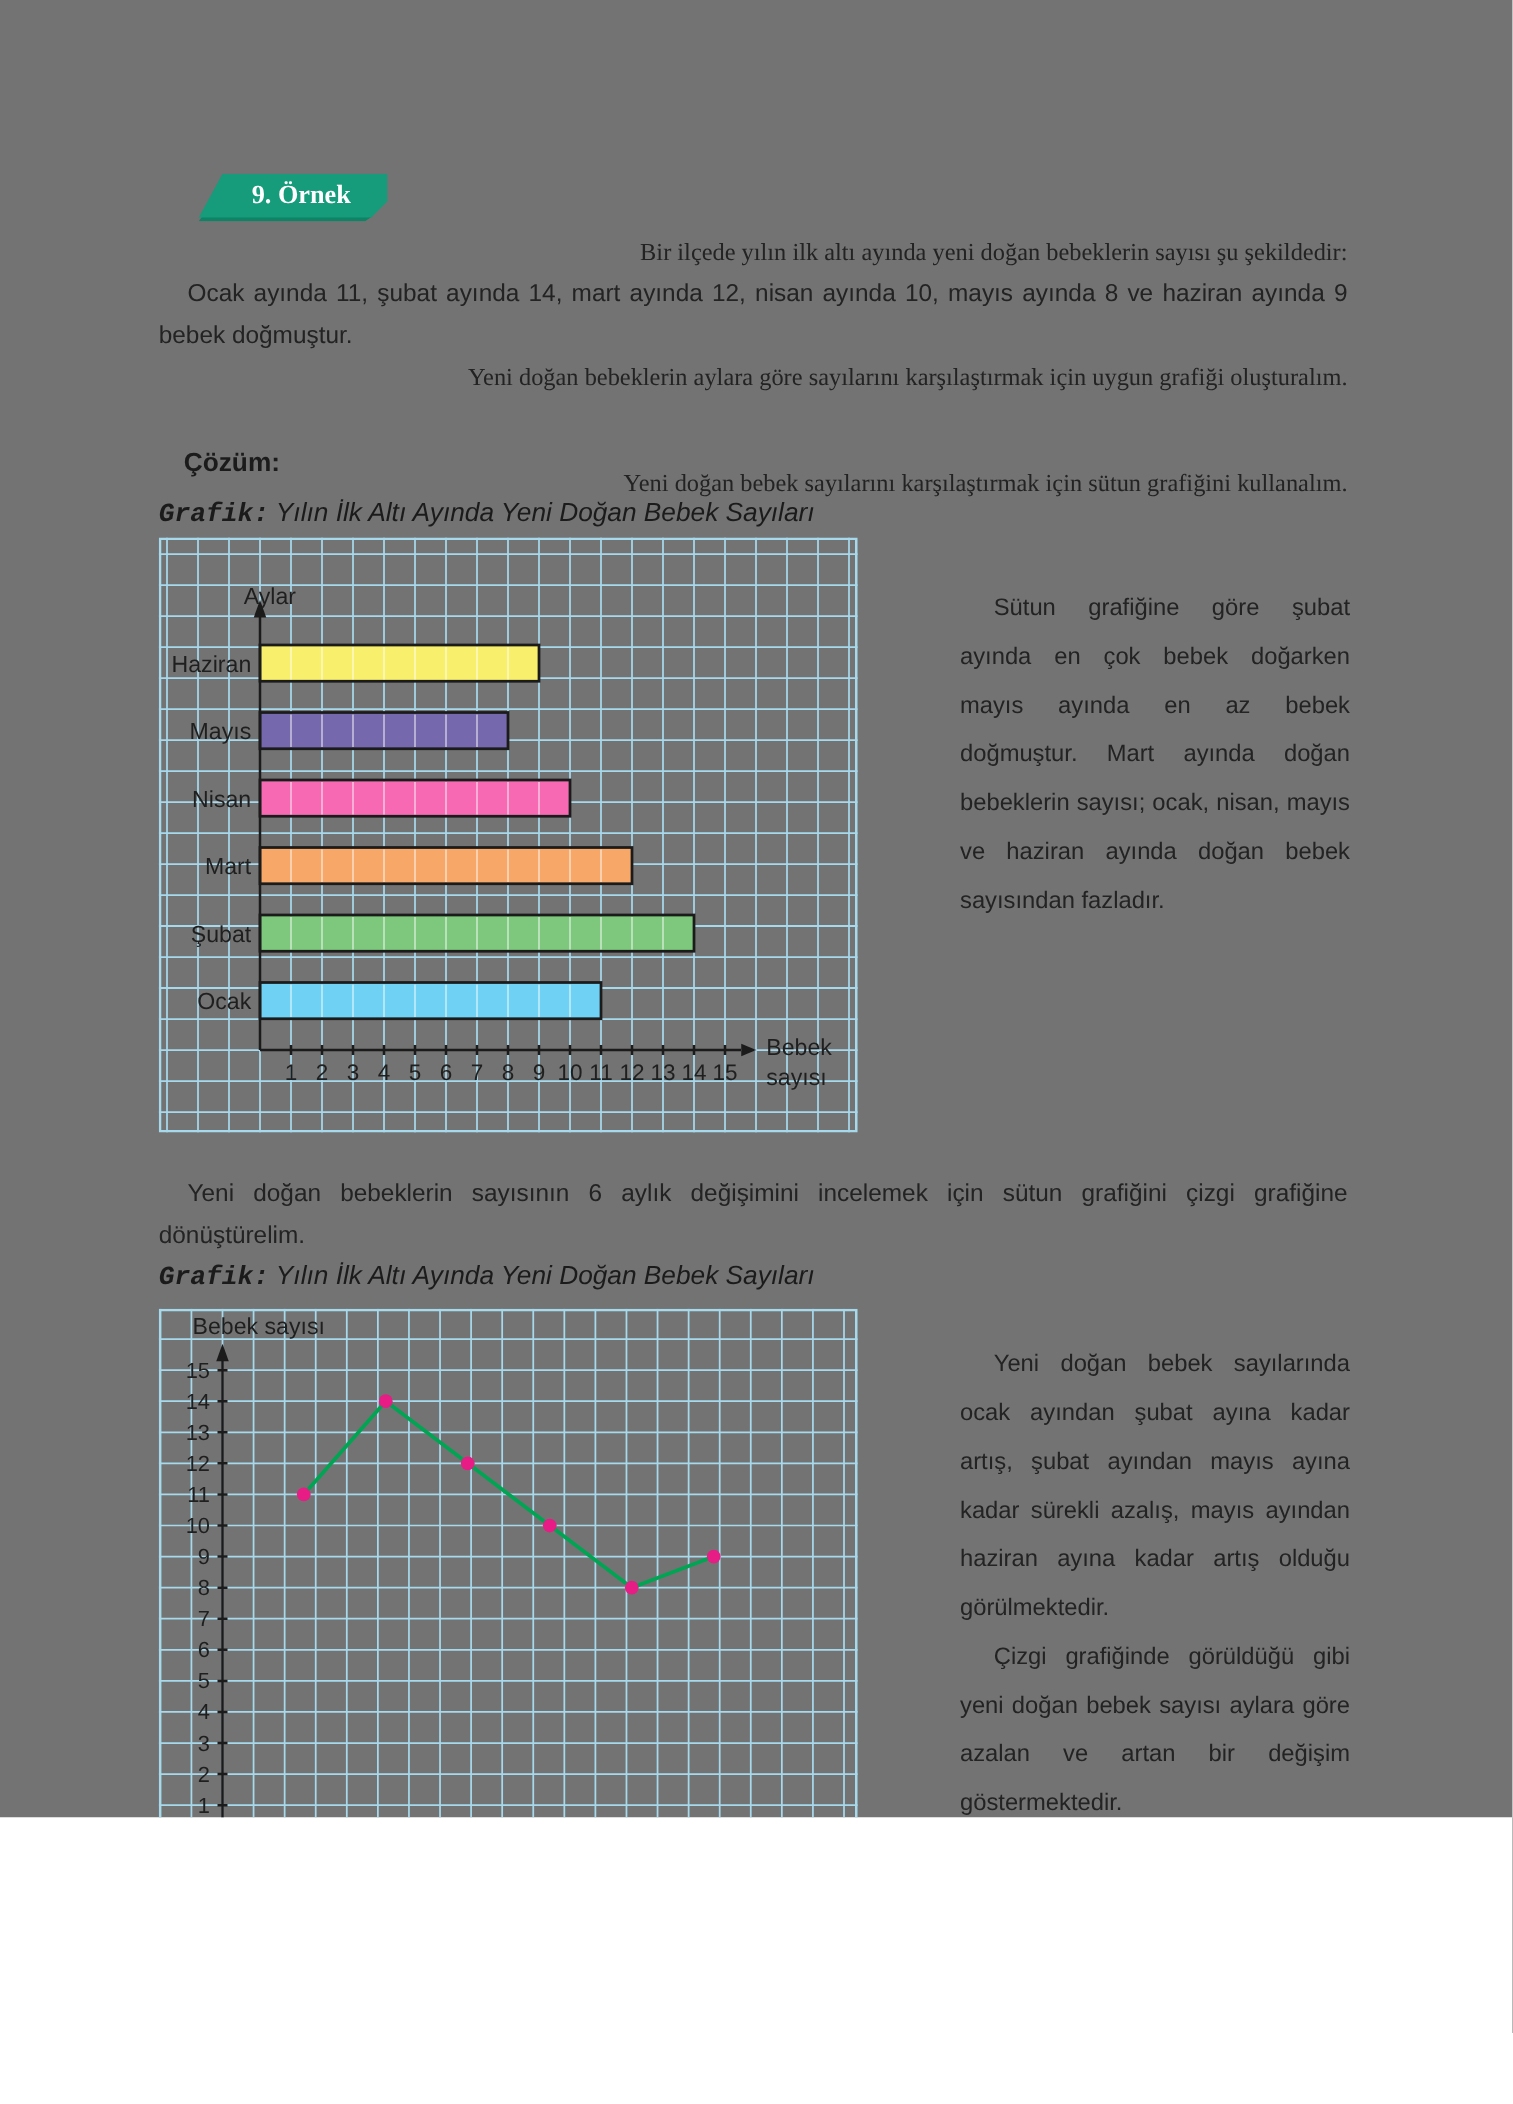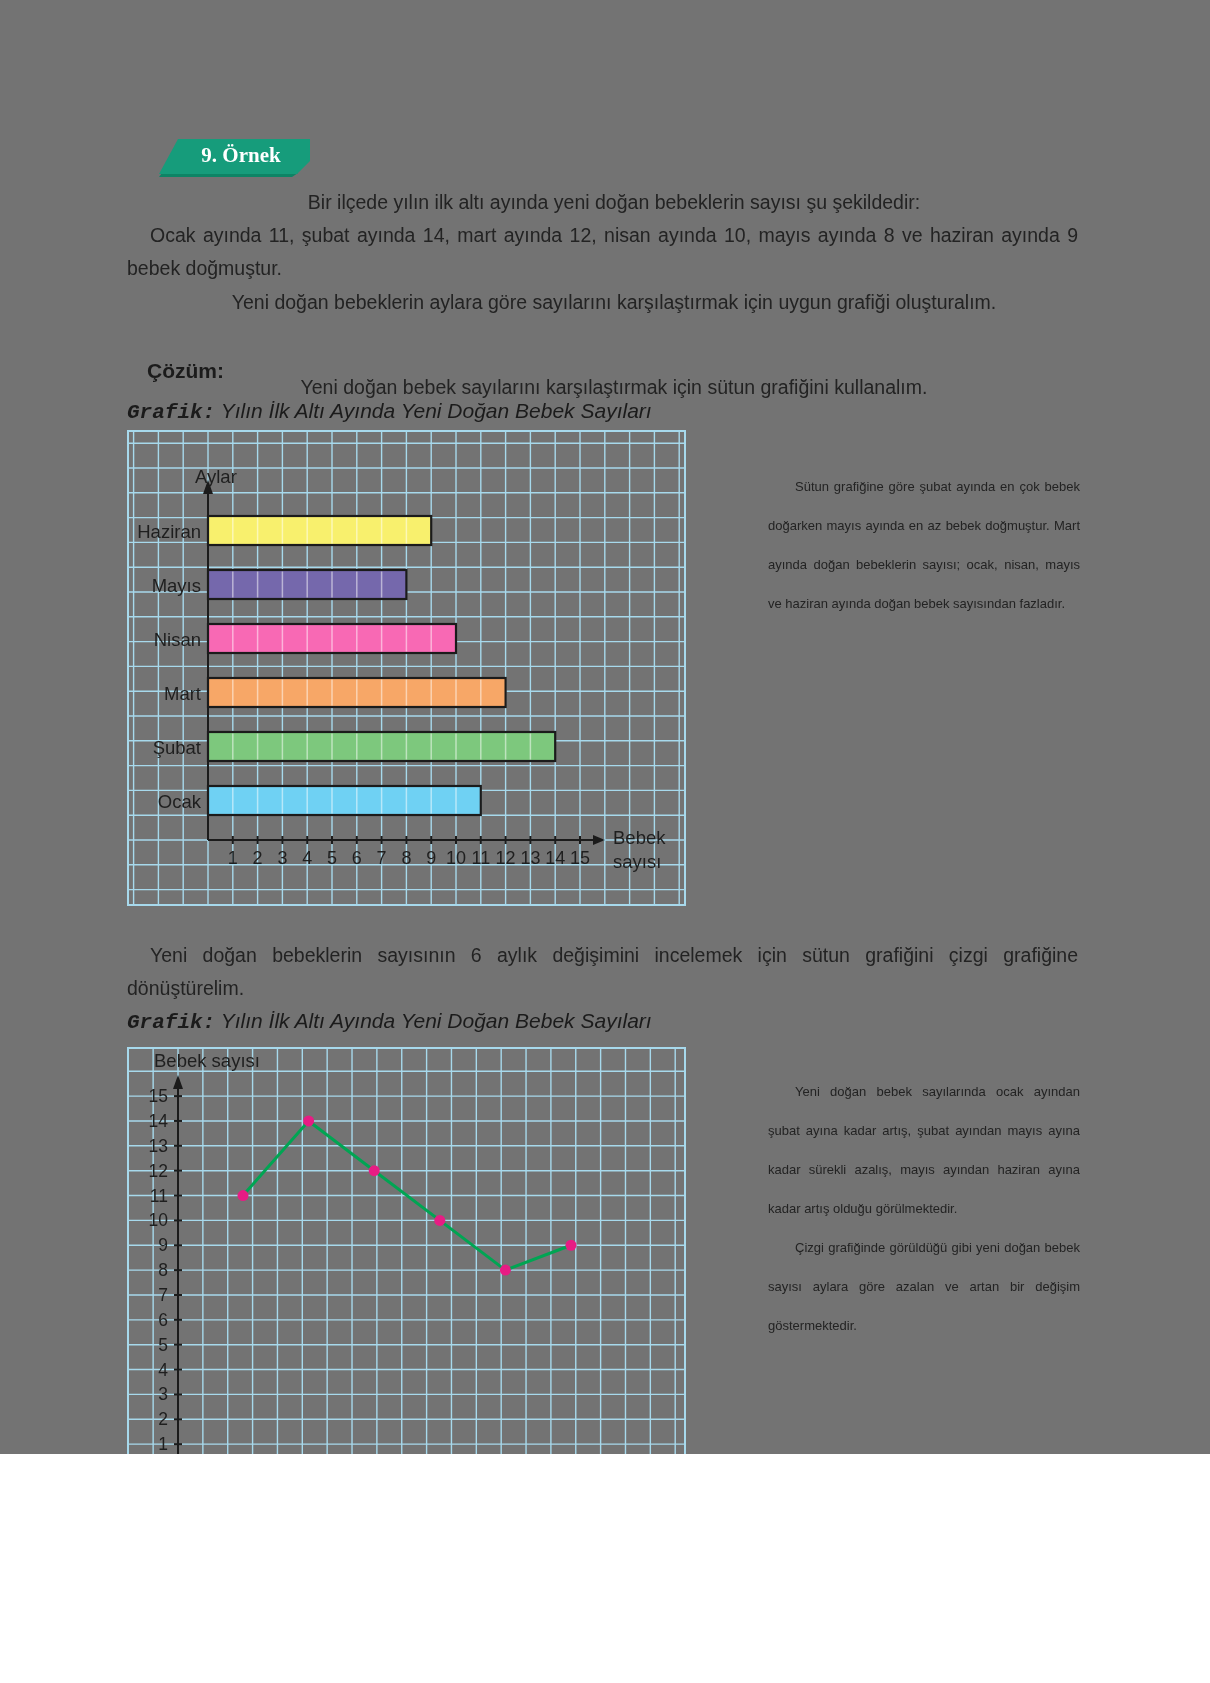--- a/index.html
+++ b/index.html
@@ -1,21 +1,21 @@
 <!DOCTYPE html>
 <html lang="tr"><head>
 <meta charset="utf-8">
 <style>
   html,body{margin:0;padding:0;background:#ffffff;}
   .page{position:relative;width:1210px;height:1454px;background:#737373;overflow:hidden;
         font-family:"Liberation Sans","DejaVu Sans",sans-serif;color:#232323;}
   .para{position:absolute;font-size:19.5px;line-height:33px;text-align:justify;color:#232323;}
   .para.indent{text-indent:23px;}
-  .single{text-align:center;}
-  .sidenote{position:absolute;left:768px;width:312px;font-size:13px;line-height:39px;
+  .single{text-align:right;font-family:Liberation Serif, serif;}
+  .sidenote{position:absolute;left:768px;width:312px;font-size:19px;line-height:39px;
             text-align:justify;color:#232323;}
   .sidenote p{margin:0;text-indent:27px;}
   .heading{position:absolute;font-size:21px;font-weight:bold;color:#1b1b1b;margin-top:25px;}
   .chart-title{position:absolute;left:127px;font-size:21px;font-style:italic;color:#1b1b1b;}
   .chart-title .lbl{font-weight:bold;font-family:Liberation Mono, monospace;}
   .badge{position:absolute;left:158px;top:139px;width:152px;height:38px;}
   .badge svg{position:absolute;left:0;top:0;}
   .badge .badge-text{position:absolute;left:14px;top:4px;width:138px;text-align:center;
         font-family:"Liberation Serif","DejaVu Serif",serif;font-weight:bold;
         font-size:21px;color:#ffffff;}

